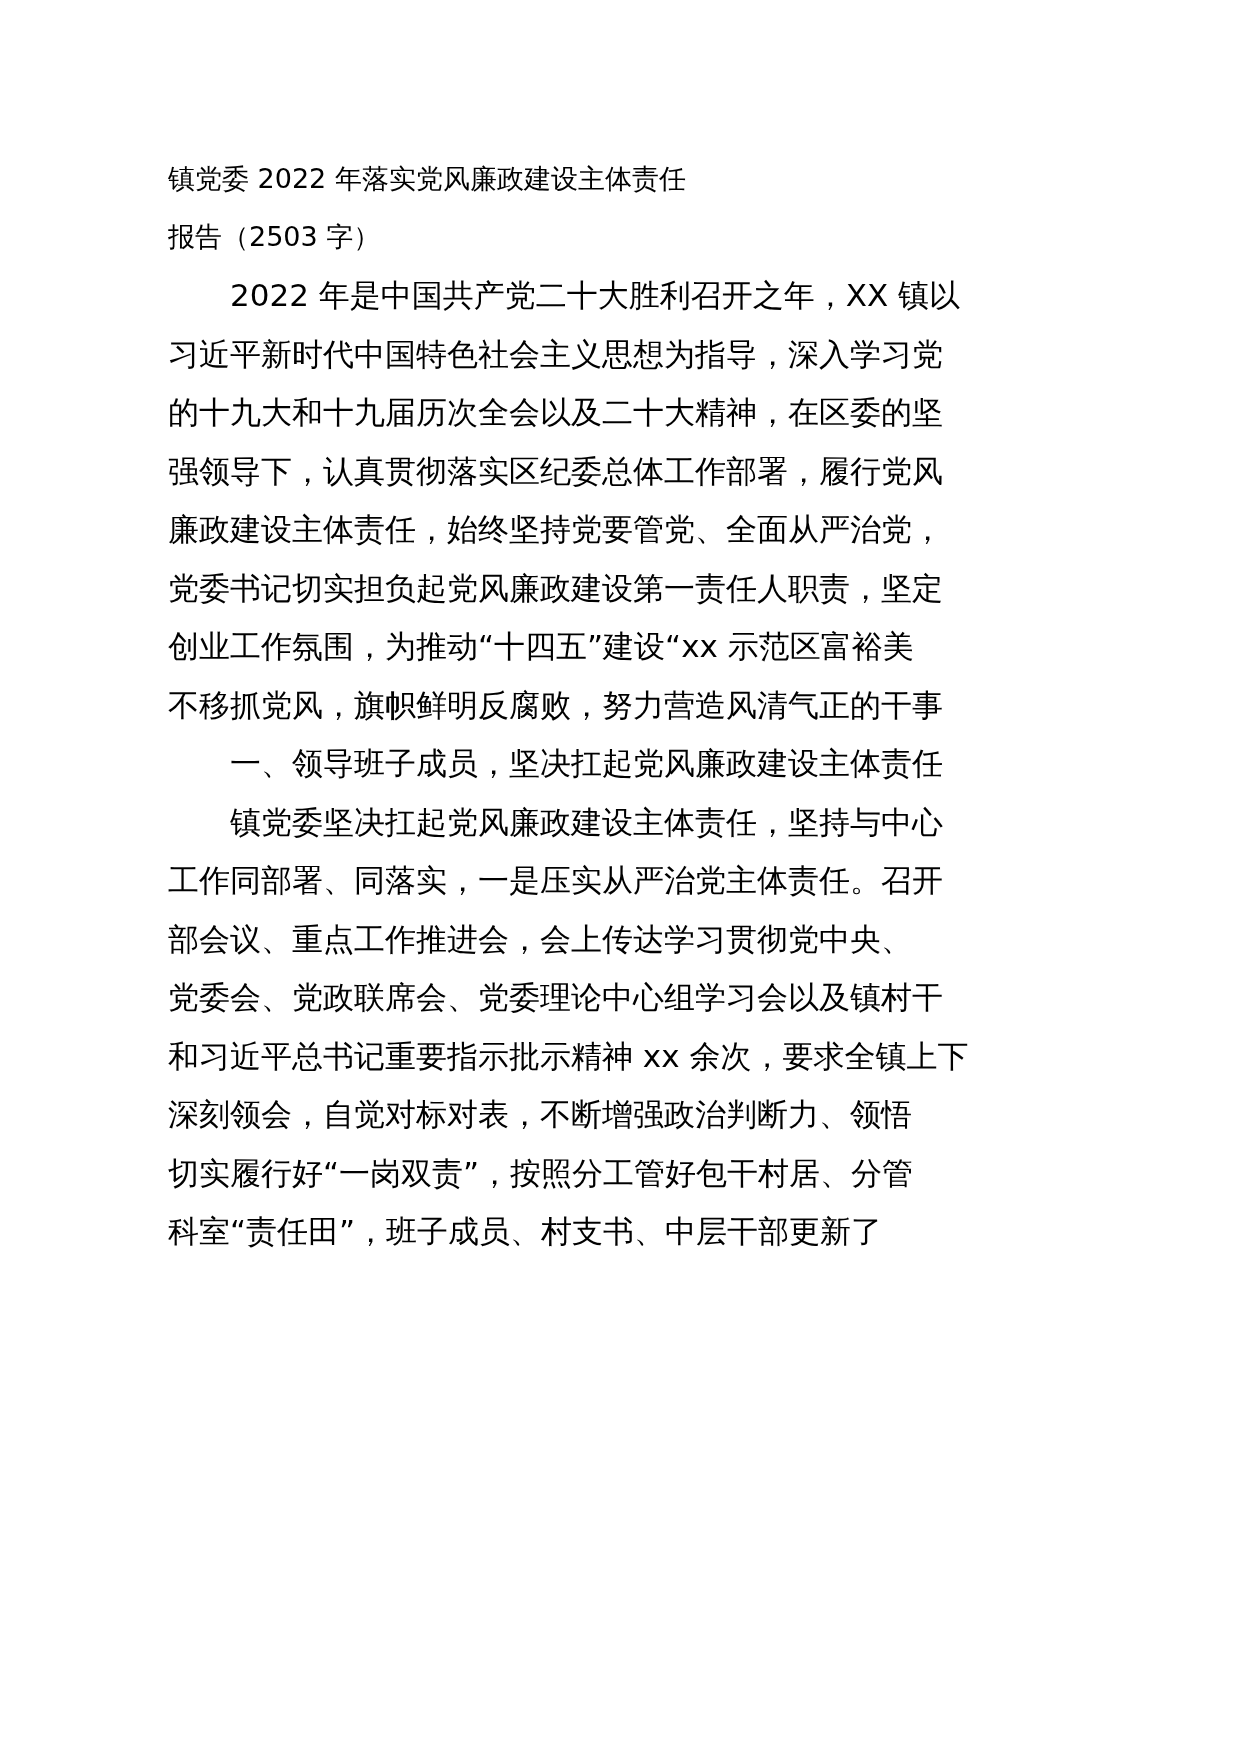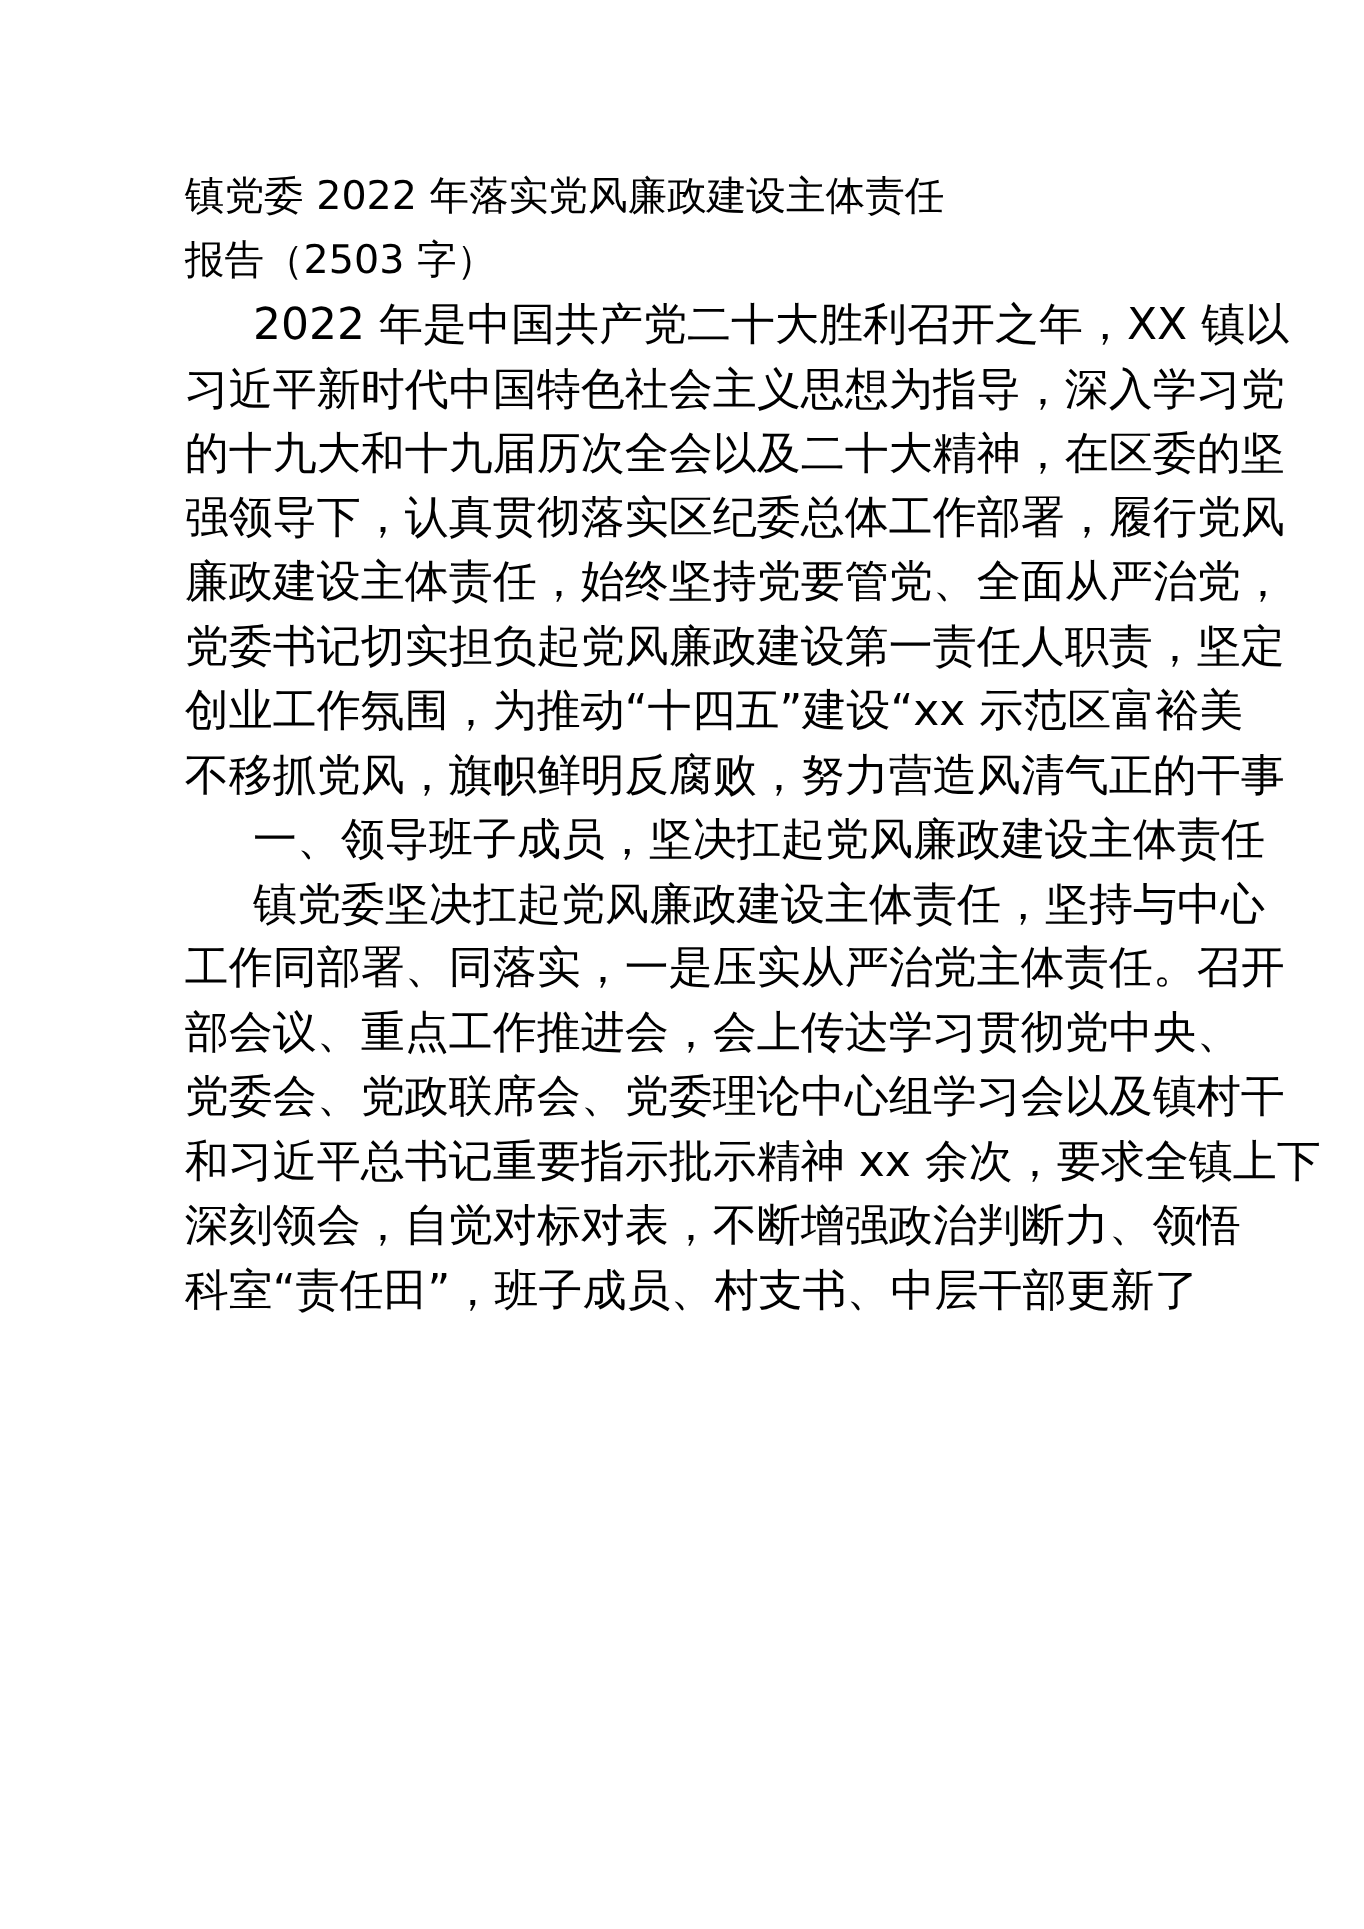--- a/index.html
+++ b/index.html
@@ -15,28 +15,28 @@
       font-family: "DejaVu Sans", "Liberation Sans", sans-serif;
       color: #000000;
     }
     .page {
       position: absolute;
       left: 168px;
       top: 150px;
       width: 775px;
     }
     .doc-title {
-      font-size: 36px;
+      font-size: 27px;
       line-height: 58px;
       margin: 0;
       font-weight: normal;
       letter-spacing: 0px;
     }
     .para {
-      font-size: 40px;
+      font-size: 31px;
       line-height: 58.5px;
       margin: 0;
       text-align: justify;
       text-align-last: left;
     }
     .line {
       display: block;
       white-space: nowrap;
     }
   </style>
@@ -64,15 +64,16 @@
     <span class="line" style="padding-left:62px">一、领导班子成员，坚决扛起党风廉政建设主体责任</span>
   </p>
 
   <p class="para">
     <span class="line" style="padding-left:62px">镇党委坚决扛起党风廉政建设主体责任，坚持与中心</span>
     <span class="line">工作同部署、同落实，一是压实从严治党主体责任。召开</span>
     <span class="line">部会议、重点工作推进会，会上传达学习贯彻党中央、</span>
     <span class="line">党委会、党政联席会、党委理论中心组学习会以及镇村干</span>
     <span class="line">和习近平总书记重要指示批示精神 xx 余次，要求全镇上下</span>
     <span class="line">深刻领会，自觉对标对表，不断增强政治判断力、领悟</span>
+    <span class="line">切实履行好“一岗双责”，按照分工管好包干村居、分管</span>
     <span class="line">科室“责任田”，班子成员、村支书、中层干部更新了</span>
   </p>
 </div>
 
 </body></html>

